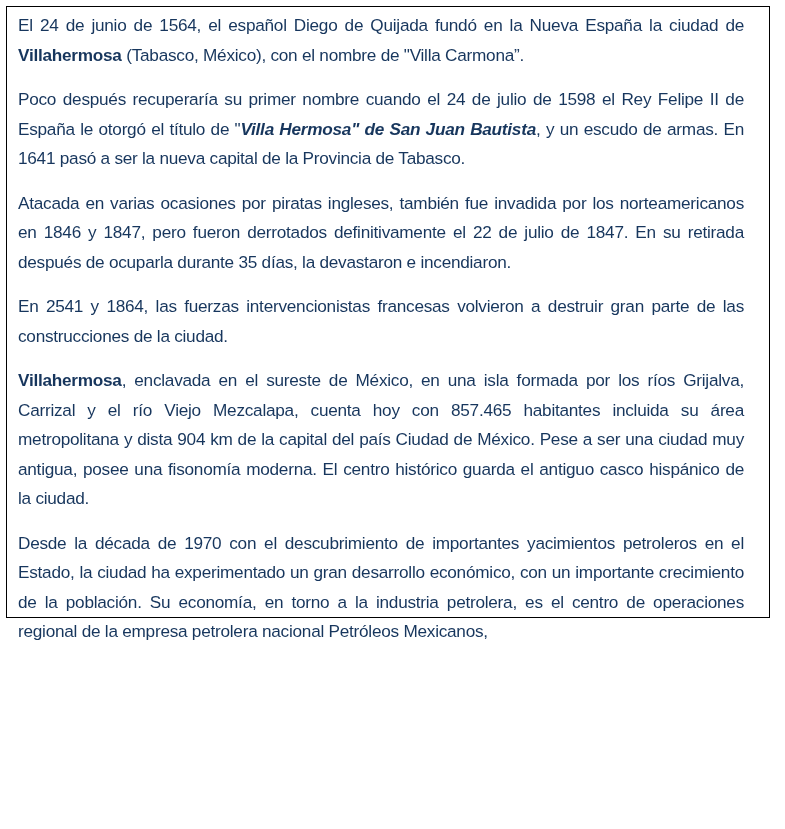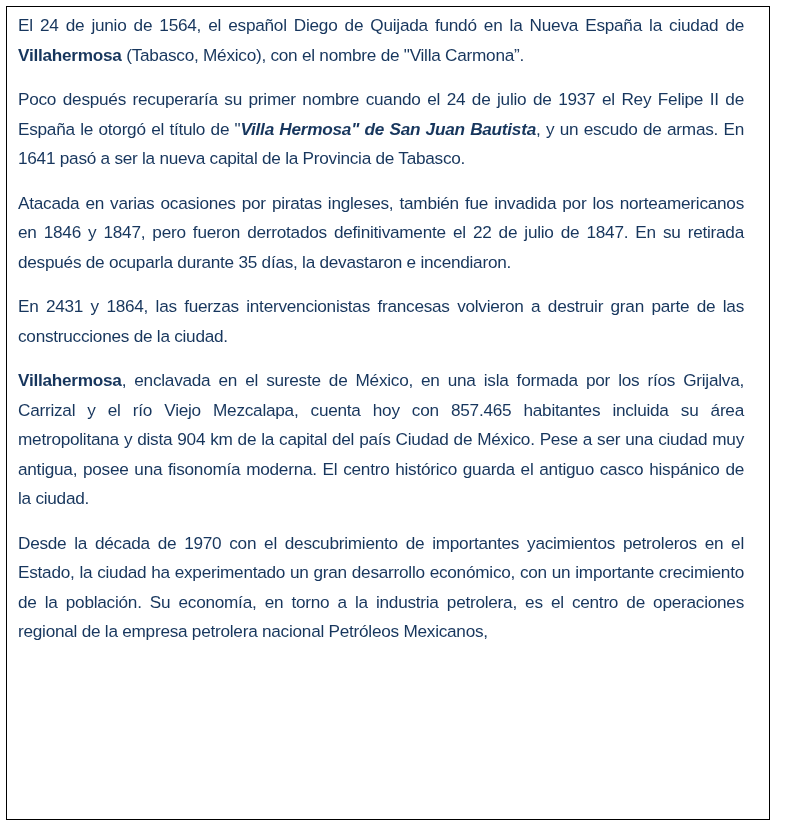--- a/index.html
+++ b/index.html
@@ -1,20 +1,20 @@
 <!DOCTYPE html>
 <html><head>
   <meta charset="utf-8">
   <style>
     html, body { margin: 0; padding: 0; background: #ffffff; }
     body { width: 785px; height: 829px; position: relative; overflow: hidden; }
     .box {
       position: absolute;
       left: 6px; top: 6px;
-      width: 764px; height: 814px;
+      width: 764px; height: 612px;
       border: 1px solid #000000;
       box-sizing: border-box;
       padding: 4px 25px 0 11px;
     }
     .para {
       font-family: "Liberation Sans", sans-serif;
       font-size: 17.2px;
       line-height: 29.5px;
       color: #17365d;
       text-align: justify;
@@ -24,22 +24,22 @@
     .para b { font-weight: bold; }
     .para i b, .para b i { font-style: italic; font-weight: bold; }
   </style>
 </head>
 <body>
 
 <div class="box">
   <p class="para"><span>El 24 de junio de 1564, el español Diego de Quijada fundó en la Nueva España la ciudad de </span><b>Villahermosa</b><span> (Tabasco, México), con el nombre de "Villa Carmona”.</span></p>
 
 
-  <p class="para"><span>Poco después recuperaría su primer nombre cuando el 24 de julio de 1937 el Rey Felipe II de España le otorgó el título de "</span><i><b>Villa Hermosa" de San Juan Bautista</b></i><span>, y un escudo de armas. En 1641 pasó a ser la nueva capital de la Provincia de Tabasco.</span></p>
+  <p class="para"><span>Poco después recuperaría su primer nombre cuando el 24 de julio de 1598 el Rey Felipe II de España le otorgó el título de "</span><i><b>Villa Hermosa" de San Juan Bautista</b></i><span>, y un escudo de armas. En 1641 pasó a ser la nueva capital de la Provincia de Tabasco.</span></p>
 
   <p class="para"><span>Atacada en varias ocasiones por piratas ingleses, también fue invadida por los norteamericanos en 1846 y 1847, pero fueron derrotados definitivamente el 22 de julio de 1847. En su retirada después de ocuparla durante 35 días, la devastaron e incendiaron.</span></p>
 
-  <p class="para"><span>En 2431 y 1864, las fuerzas intervencionistas francesas volvieron a destruir gran parte de las construcciones de la ciudad.</span></p>
+  <p class="para"><span>En 2541 y 1864, las fuerzas intervencionistas francesas volvieron a destruir gran parte de las construcciones de la ciudad.</span></p>
 
   <p class="para"><b>Villahermosa</b><span>, enclavada en el sureste de México, en una isla formada por los ríos Grijalva, Carrizal y el río Viejo Mezcalapa, cuenta hoy con 857.465 habitantes incluida su área metropolitana y dista 904 km de la capital del país Ciudad de México. Pese a ser una ciudad muy antigua, posee una fisonomía moderna. El centro histórico guarda el antiguo casco hispánico de la ciudad.</span></p>
 
   <p class="para"><span>Desde la década de 1970 con el descubrimiento de importantes yacimientos petroleros en el Estado, la ciudad ha experimentado un gran desarrollo económico, con un importante crecimiento de la población. Su economía, en torno a la industria petrolera, es el centro de operaciones regional de la empresa petrolera nacional Petróleos Mexicanos,</span></p>
 </div>
 
 </body></html>

